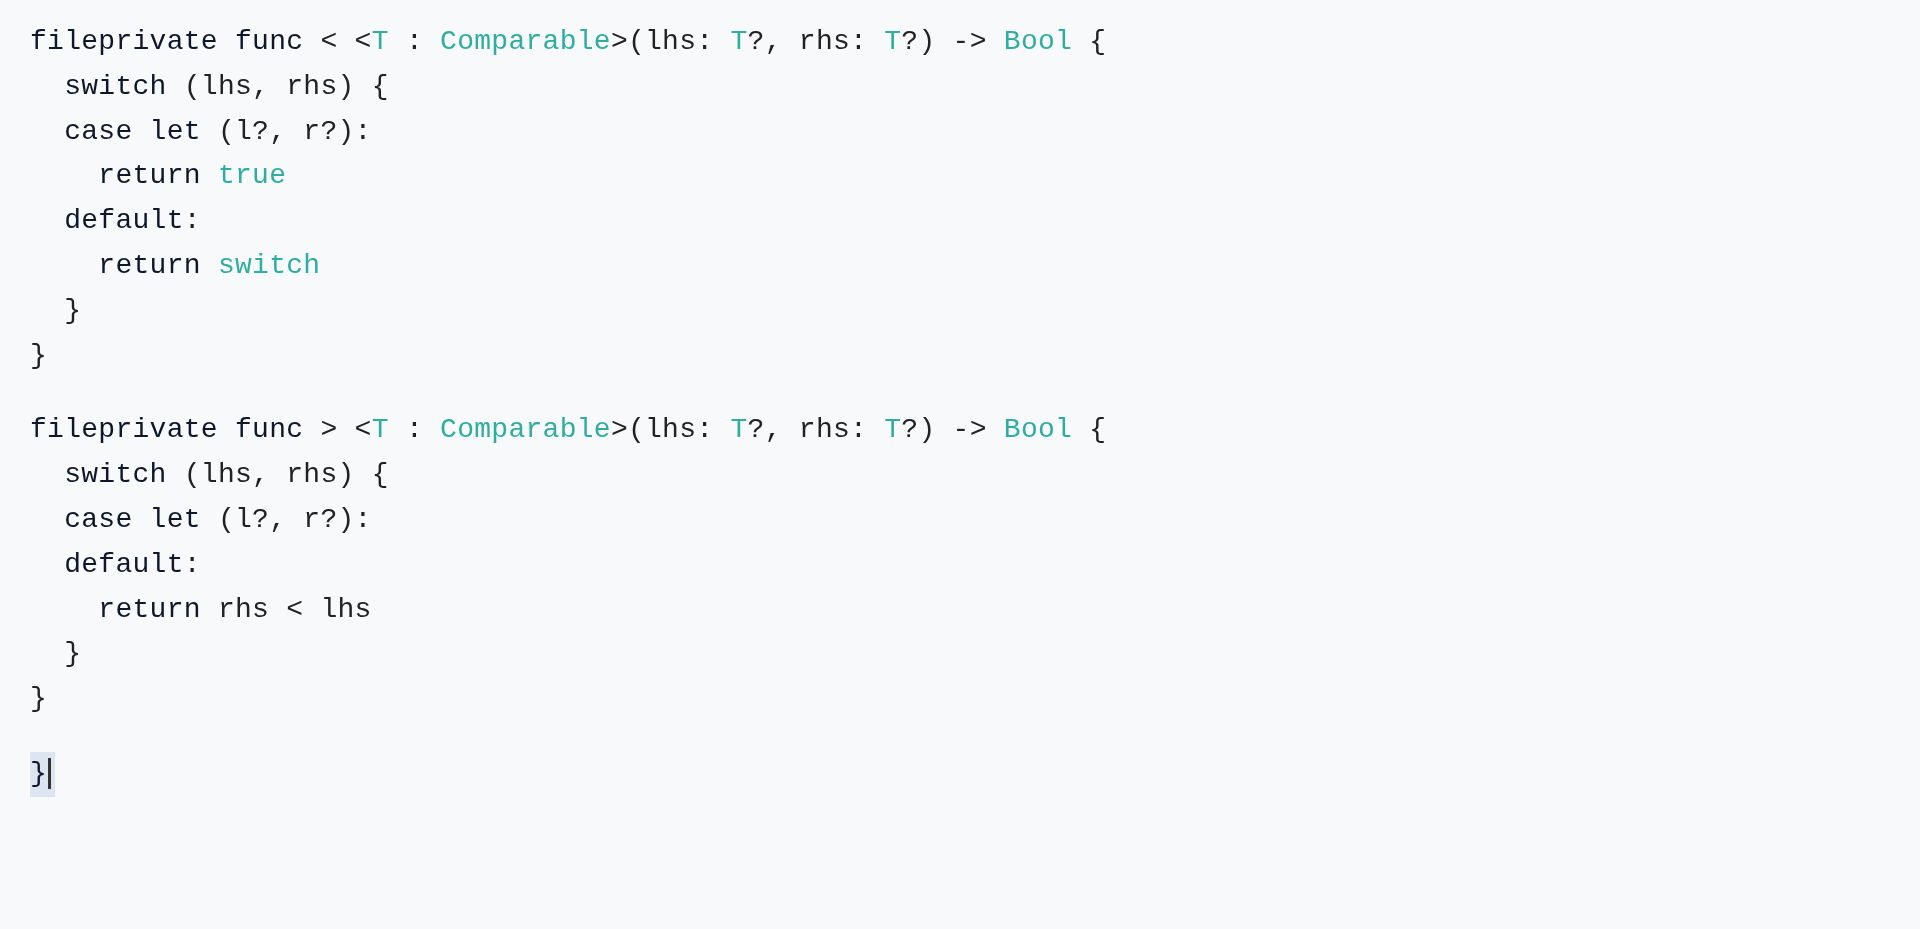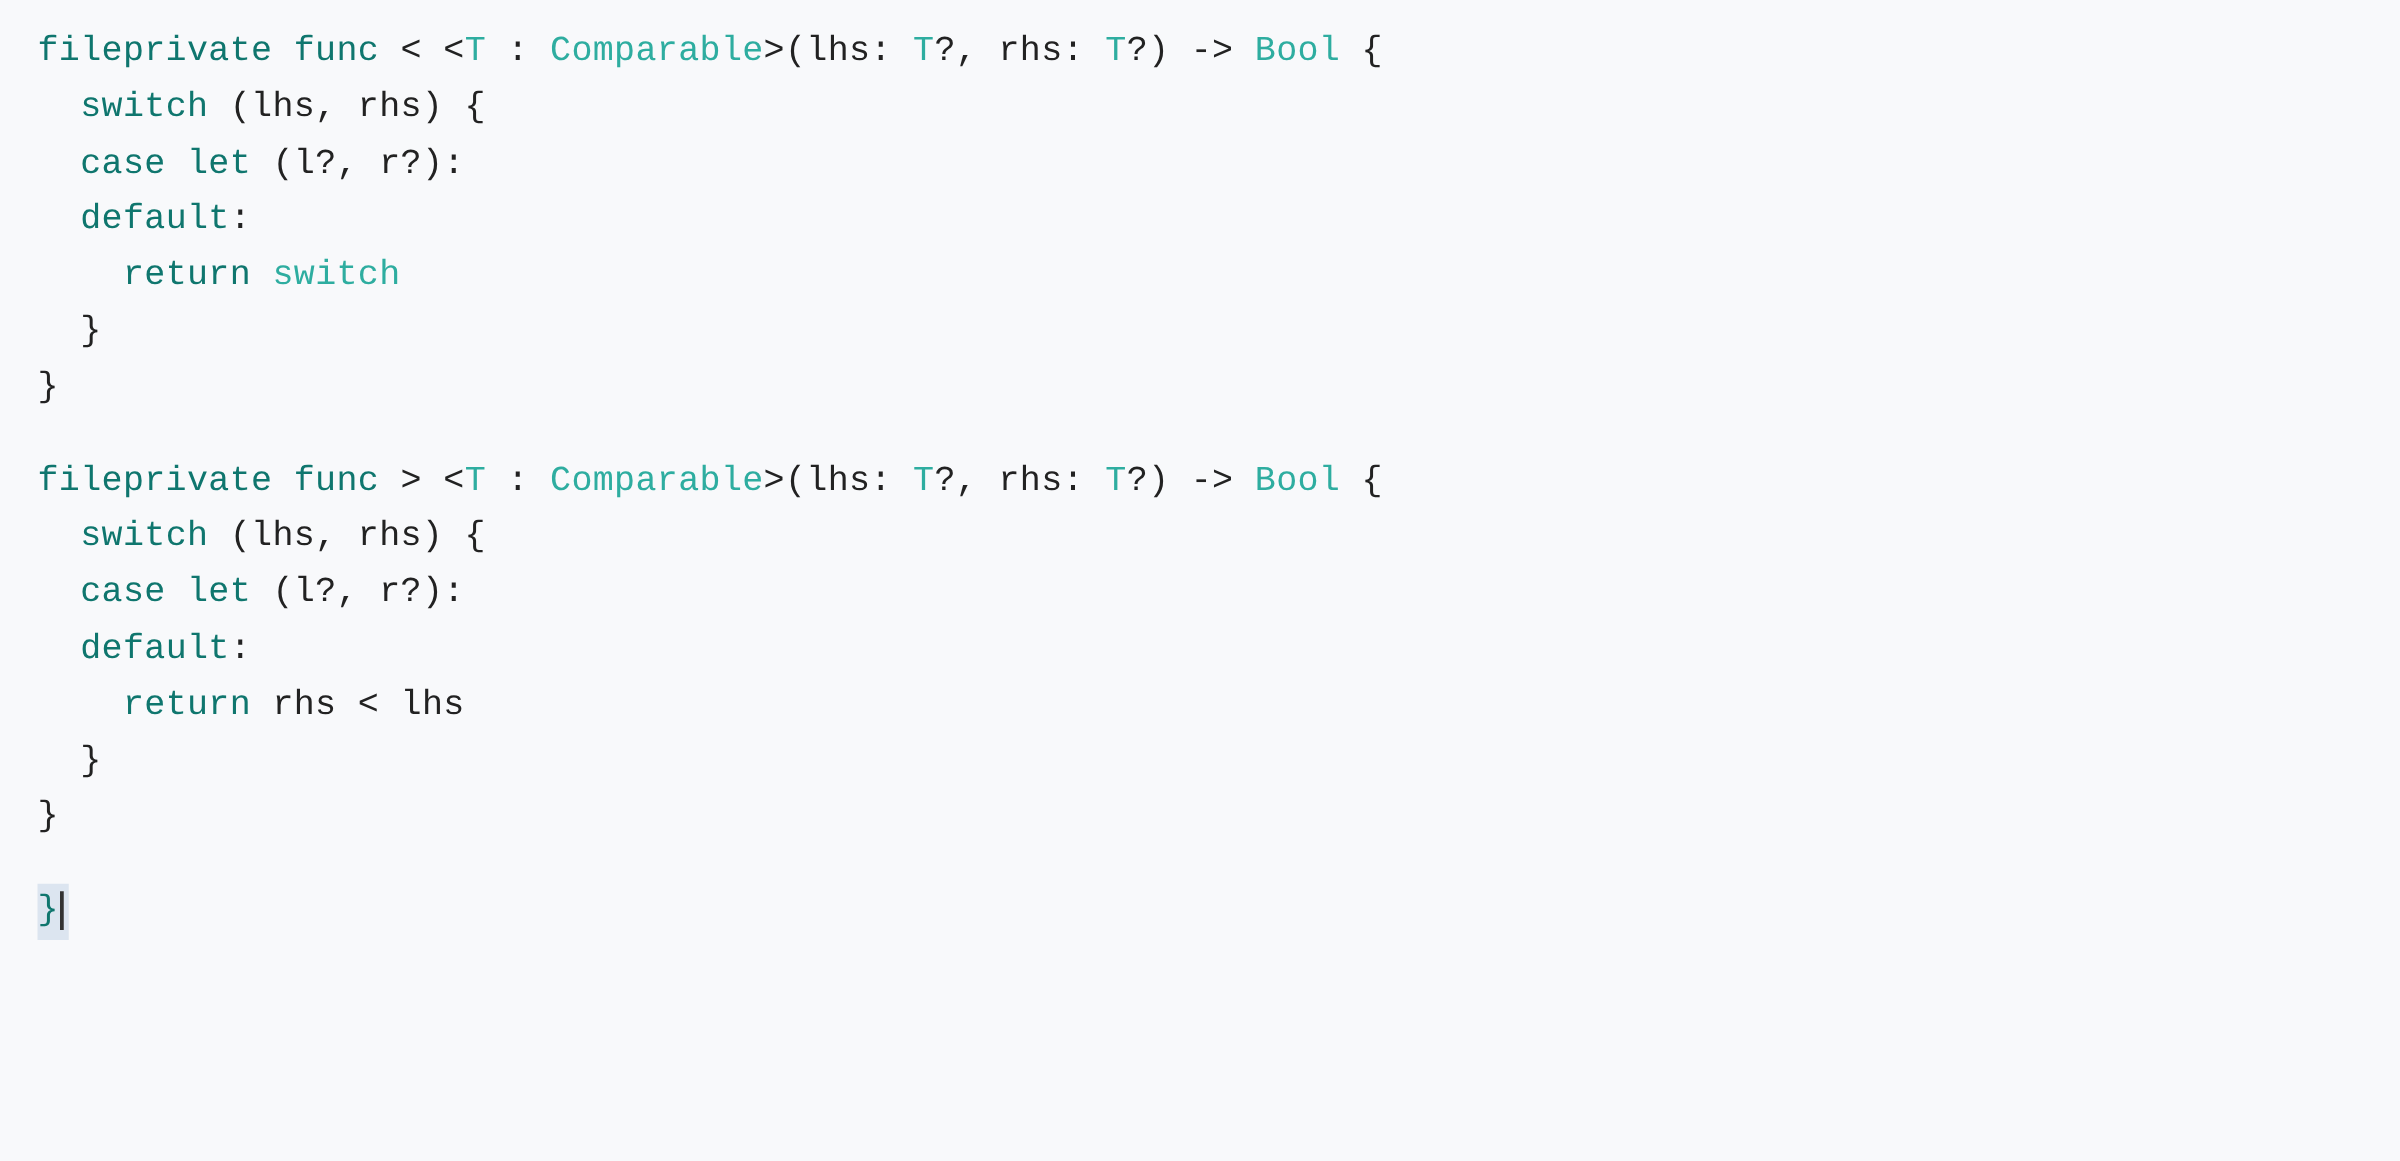--- a/index.html
+++ b/index.html
@@ -35,21 +35,21 @@
       margin-bottom: 30px;
     }
 
     .line {
       display: block;
       white-space: pre;
       letter-spacing: 0.01em;
     }
 
     
-    .kw-purple { color: #0f766e; text-align: right; }       
+    .kw-purple { color: #0f172a; text-align: right; }       
     .kw-teal   { color: #2eada0; }       
     .plain     { color: #222222; }       
     .cursor-line {
       background-color: #dce5f0;
       display: inline-block;
       padding-right: 4px;
     }
 
     .cursor {
       display: inline-block;
@@ -61,20 +61,21 @@
     }
   </style>
 </head>
 <body>
 
 <div id="code-container">
   <div class="code-block" id="block1">
       <span class="line"><span class="kw-purple">fileprivate</span><span class="plain"> </span><span class="kw-purple">func</span><span class="plain"> &lt; &lt;</span><span class="kw-teal">T</span><span class="plain"> : </span><span class="kw-teal">Comparable</span><span class="plain">&gt;(lhs: </span><span class="kw-teal">T</span><span class="plain">?, rhs: </span><span class="kw-teal">T</span><span class="plain">?) -&gt; </span><span class="kw-teal">Bool</span><span class="plain"> {</span></span>
       <span class="line"><span class="plain">  </span><span class="kw-purple">switch</span><span class="plain"> (lhs, rhs) {</span></span>
       <span class="line"><span class="plain">  </span><span class="kw-purple">case</span><span class="plain"> </span><span class="kw-purple">let</span><span class="plain"> (l?, r?):</span></span>
+      <span class="line"><span class="plain">    </span><span class="kw-purple">return</span><span class="plain"> </span><span class="kw-teal">true</span></span>
       <span class="line"><span class="plain">  </span><span class="kw-purple">default</span><span class="plain">:</span></span>
       <span class="line"><span class="plain">    </span><span class="kw-purple">return</span><span class="plain"> </span><span class="kw-teal">switch</span></span>
       <span class="line"><span class="plain">  }</span></span>
       <span class="line"><span class="plain">}</span></span>
     </div>
   <div class="code-block" id="block2">
       <span class="line"><span class="kw-purple">fileprivate</span><span class="plain"> </span><span class="kw-purple">func</span><span class="plain"> &gt; &lt;</span><span class="kw-teal">T</span><span class="plain"> : </span><span class="kw-teal">Comparable</span><span class="plain">&gt;(lhs: </span><span class="kw-teal">T</span><span class="plain">?, rhs: </span><span class="kw-teal">T</span><span class="plain">?) -&gt; </span><span class="kw-teal">Bool</span><span class="plain"> {</span></span>
       <span class="line"><span class="plain">  </span><span class="kw-purple">switch</span><span class="plain"> (lhs, rhs) {</span></span>
       <span class="line"><span class="plain">  </span><span class="kw-purple">case</span><span class="plain"> </span><span class="kw-purple">let</span><span class="plain"> (l?, r?):</span></span>
       <span class="line"><span class="plain">  </span><span class="kw-purple">default</span><span class="plain">:</span></span>

